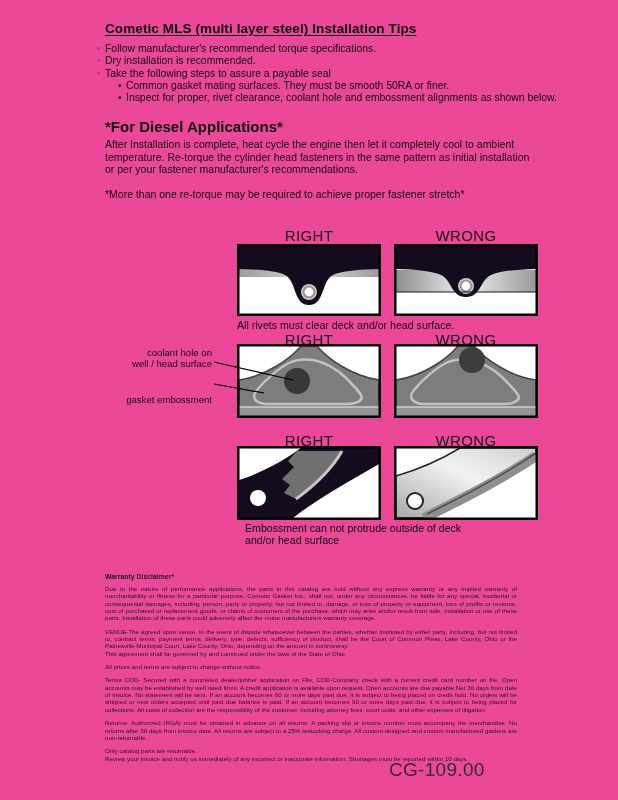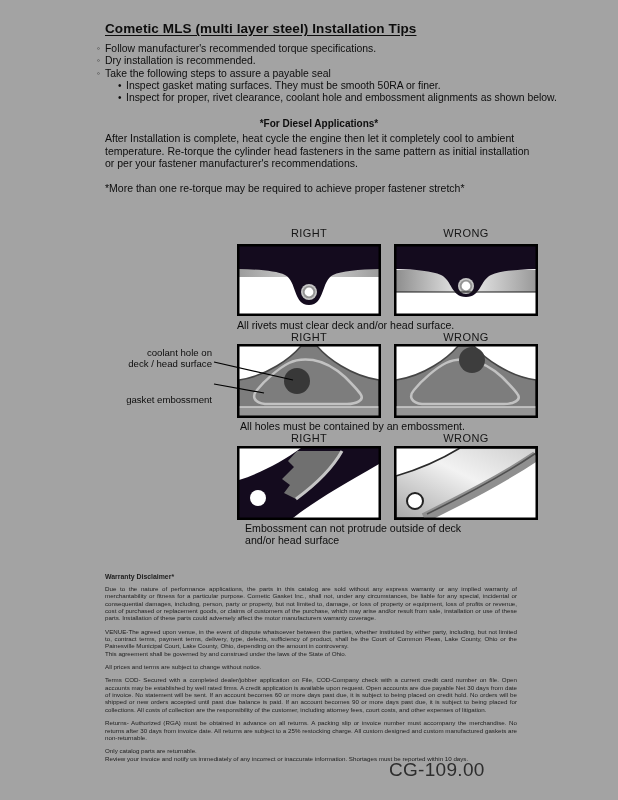--- a/index.html
+++ b/index.html
@@ -1,19 +1,19 @@
 <!DOCTYPE html>
 <html><head>
 <meta charset="utf-8">
 <style>
   html,body{margin:0;padding:0;}
   .page{
     position:relative;
     width:618px;height:800px;
-    background:#a3a3a3;
+    background:#ec4899;
     font-family:"Liberation Sans","DejaVu Sans",sans-serif;
     color:#0d0d0d;
     overflow:hidden;
   }
   .pre{white-space:pre-line;}
 
   
   .doc-title{
     position:absolute;left:105px;top:21px;
     font-size:13.5px;font-weight:bold;
@@ -22,28 +22,28 @@
     letter-spacing:.1px;
   }
   .bullets{position:absolute;left:97px;top:43px;font-size:10.4px;line-height:12.3px;}
   .bullet-row{display:flex;}
   .bullet-marker{width:8px;font-size:8px;line-height:12.3px;}
   .sub-bullets{margin-left:21px;}
   .sub-marker{width:8px;font-size:10px;line-height:12.3px;}
 
   
   .diesel{position:absolute;left:105px;top:118px;width:428px;}
-  .diesel h2{margin:0 0 3px 0;font-size:10px;font-weight:bold;text-align:center;}
+  .diesel h2{margin:0 0 3px 0;font-size:15px;font-weight:bold;}
   .diesel p{margin:0 0 12px 0;font-size:10.5px;line-height:12.6px;}
 
   
   .diagram-row{position:absolute;}
   .rw-label{
     position:absolute;width:144px;text-align:center;
-    font-size:11px;letter-spacing:.4px;color:#161616;
+    font-size:15px;letter-spacing:.4px;color:#161616;
   }
   .dbox{position:absolute;width:144px;}
   .dbox svg{display:block;}
   .caption{position:absolute;font-size:10.6px;line-height:12.2px;color:#0d0d0d;}
   .callout{
     position:absolute;left:98px;width:114px;
     text-align:right;font-size:9.6px;line-height:11.4px;color:#0d0d0d;
   }
   .leader-svg{position:absolute;left:0;top:0;pointer-events:none;}
 
@@ -76,21 +76,21 @@
       <span class="bullet-marker">◦</span>
       <span>Dry installation is recommended.</span>
     </div>
     <div class="bullet-row">
       <span class="bullet-marker">◦</span>
       <span>Take the following steps to assure a payable seal</span>
     </div>
     <div class="sub-bullets">
       <div class="bullet-row">
         <span class="sub-marker">•</span>
-        <span>Inspect gasket mating surfaces.  They must be smooth 50RA or finer.</span>
+        <span>Common gasket mating surfaces.  They must be smooth 50RA or finer.</span>
       </div>
       <div class="bullet-row">
         <span class="sub-marker">•</span>
         <span>Inspect for proper, rivet clearance, coolant hole and embossment alignments as shown below.</span>
       </div>
     </div>
   </div>
 
   <div class="diesel">
     <h2>*For Diesel Applications*</h2>
@@ -144,21 +144,21 @@
     </div>
 
     <div class="caption" style="left:0;top:92px;width:301px;">All rivets must clear deck and/or head surface.</div>
   </div>
 
   <div class="diagram-row" style="top:330px;left:0;width:618px;height:103px;">
     <div class="rw-label" style="left:237px;top:1px;">RIGHT</div>
     <div class="rw-label" style="left:394px;top:1px;">WRONG</div>
 
     <div class="callout pre" style="top:17px;">coolant hole on
-deck / head surface</div>
+well / head surface</div>
     <div class="callout" style="top:64px;">gasket embossment</div>
 
     <div class="dbox" style="left:237px;top:14px;">
       <svg width="144" height="74" viewBox="0 0 144 74">
         <rect x="1" y="1" width="142" height="72" fill="#ffffff"></rect>
         <path d="M2,72 V36 C30,32 54,14 64,2 H80 C90,14 114,32 142,36 V72 Z" fill="#7d7d7d" stroke="#454545" stroke-width="1.5"></path>
         <rect x="2" y="63" width="140" height="9" fill="#959595"></rect>
         <line x1="2" y1="63" x2="142" y2="63" stroke="#cfcfcf" stroke-width="1.5"></line>
         <path d="M28,60 C18,59 14,53 20,46 C28,36 42,24 52,19 C58,16 68,15 76,16 C88,18 98,24 108,33 C114,39 122,47 124,51 C127,56 120,60 110,60 Z" fill="none" stroke="#c2c2c2" stroke-width="2.5"></path>
         <circle cx="60" cy="37" r="13" fill="#383838"></circle>
@@ -176,21 +176,20 @@
         <circle cx="78" cy="16" r="13" fill="#3d3d3d"></circle>
         <rect x="1.25" y="1.25" width="141.5" height="71.5" fill="none" stroke="#000000" stroke-width="2.5"></rect>
       </svg>
     </div>
 
     <svg class="leader-svg" width="618" height="103">
       <line x1="214" y1="32" x2="293" y2="50" stroke="#000000" stroke-width="1.2"></line>
       <line x1="214" y1="54" x2="264" y2="63" stroke="#000000" stroke-width="1.2"></line>
     </svg>
 
-    <div class="caption" style="left:240px;top:90px;width:320px;">All holes must be contained by an embossment.</div>
   </div>
 
   <div class="diagram-row" style="top:432px;left:237px;width:320px;height:120px;">
     <div class="rw-label" style="left:0;top:0;">RIGHT</div>
     <div class="rw-label" style="left:157px;top:0;">WRONG</div>
 
     <div class="dbox" style="left:0;top:14px;">
       <svg width="144" height="74" viewBox="0 0 144 74">
         <rect x="1" y="1" width="142" height="72" fill="#ffffff"></rect>
         <path d="M2,34 C24,27 46,15 64,2 H142 V18 C104,40 76,56 56,72 H2 Z" fill="#140b1e"></path>

